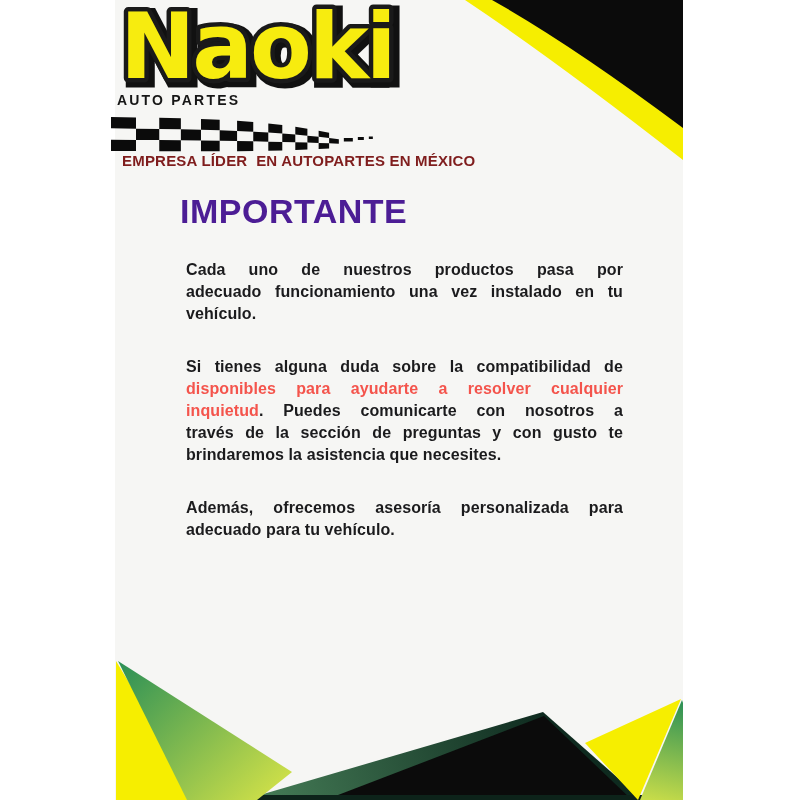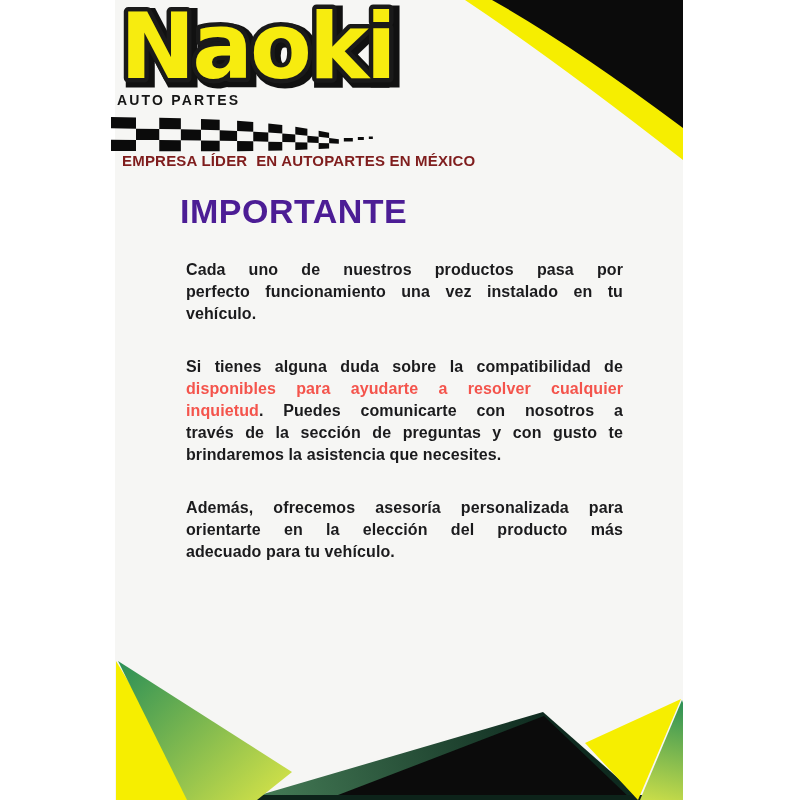--- a/index.html
+++ b/index.html
@@ -109,30 +109,29 @@
       <rect x="257.841450825033" y="24.5" width="4" height="2.5" fill="#0b0b0b"></rect>
     </svg>
 
   <div class="tagline" style="color: #7f1d1d;">EMPRESA LÍDER  EN AUTOPARTES EN MÉXICO</div>
 
   <div class="heading" style="color: #4c1d95;">IMPORTANTE</div>
 
   <div class="body-text" style="color: rgb(27, 27, 29);">
       <div class="paragraph">
         <div class="line"><span>Cada uno de nuestros productos pasa por</span></div>
-        <div class="line"><span>perfecto funcionamiento una vez instalado en tu</span></div>
+        <div class="line"><span>adecuado funcionamiento una vez instalado en tu</span></div>
         <div class="line last"><span>vehículo.</span></div>
       </div>
       <div class="paragraph">
         <div class="line"><span>Si tienes alguna duda sobre la compatibilidad de</span></div>
         <div class="line"><span style="color: rgb(244, 84, 76);">disponibles para ayudarte a resolver cualquier</span></div>
         <div class="line"><span style="color: rgb(244, 84, 76);">inquietud</span><span>. Puedes comunicarte con nosotros a</span></div>
         <div class="line"><span>través de la sección de preguntas y con gusto te</span></div>
         <div class="line last"><span>brindaremos la asistencia que necesites.</span></div>
       </div>
       <div class="paragraph">
         <div class="line"><span>Además, ofrecemos asesoría personalizada para</span></div>
-        <div class="line"><span>orientarte en la elección del producto más</span></div>
         <div class="line last"><span>adecuado para tu vehículo.</span></div>
       </div>
     </div>
 
 </div>
 
 </body></html>

